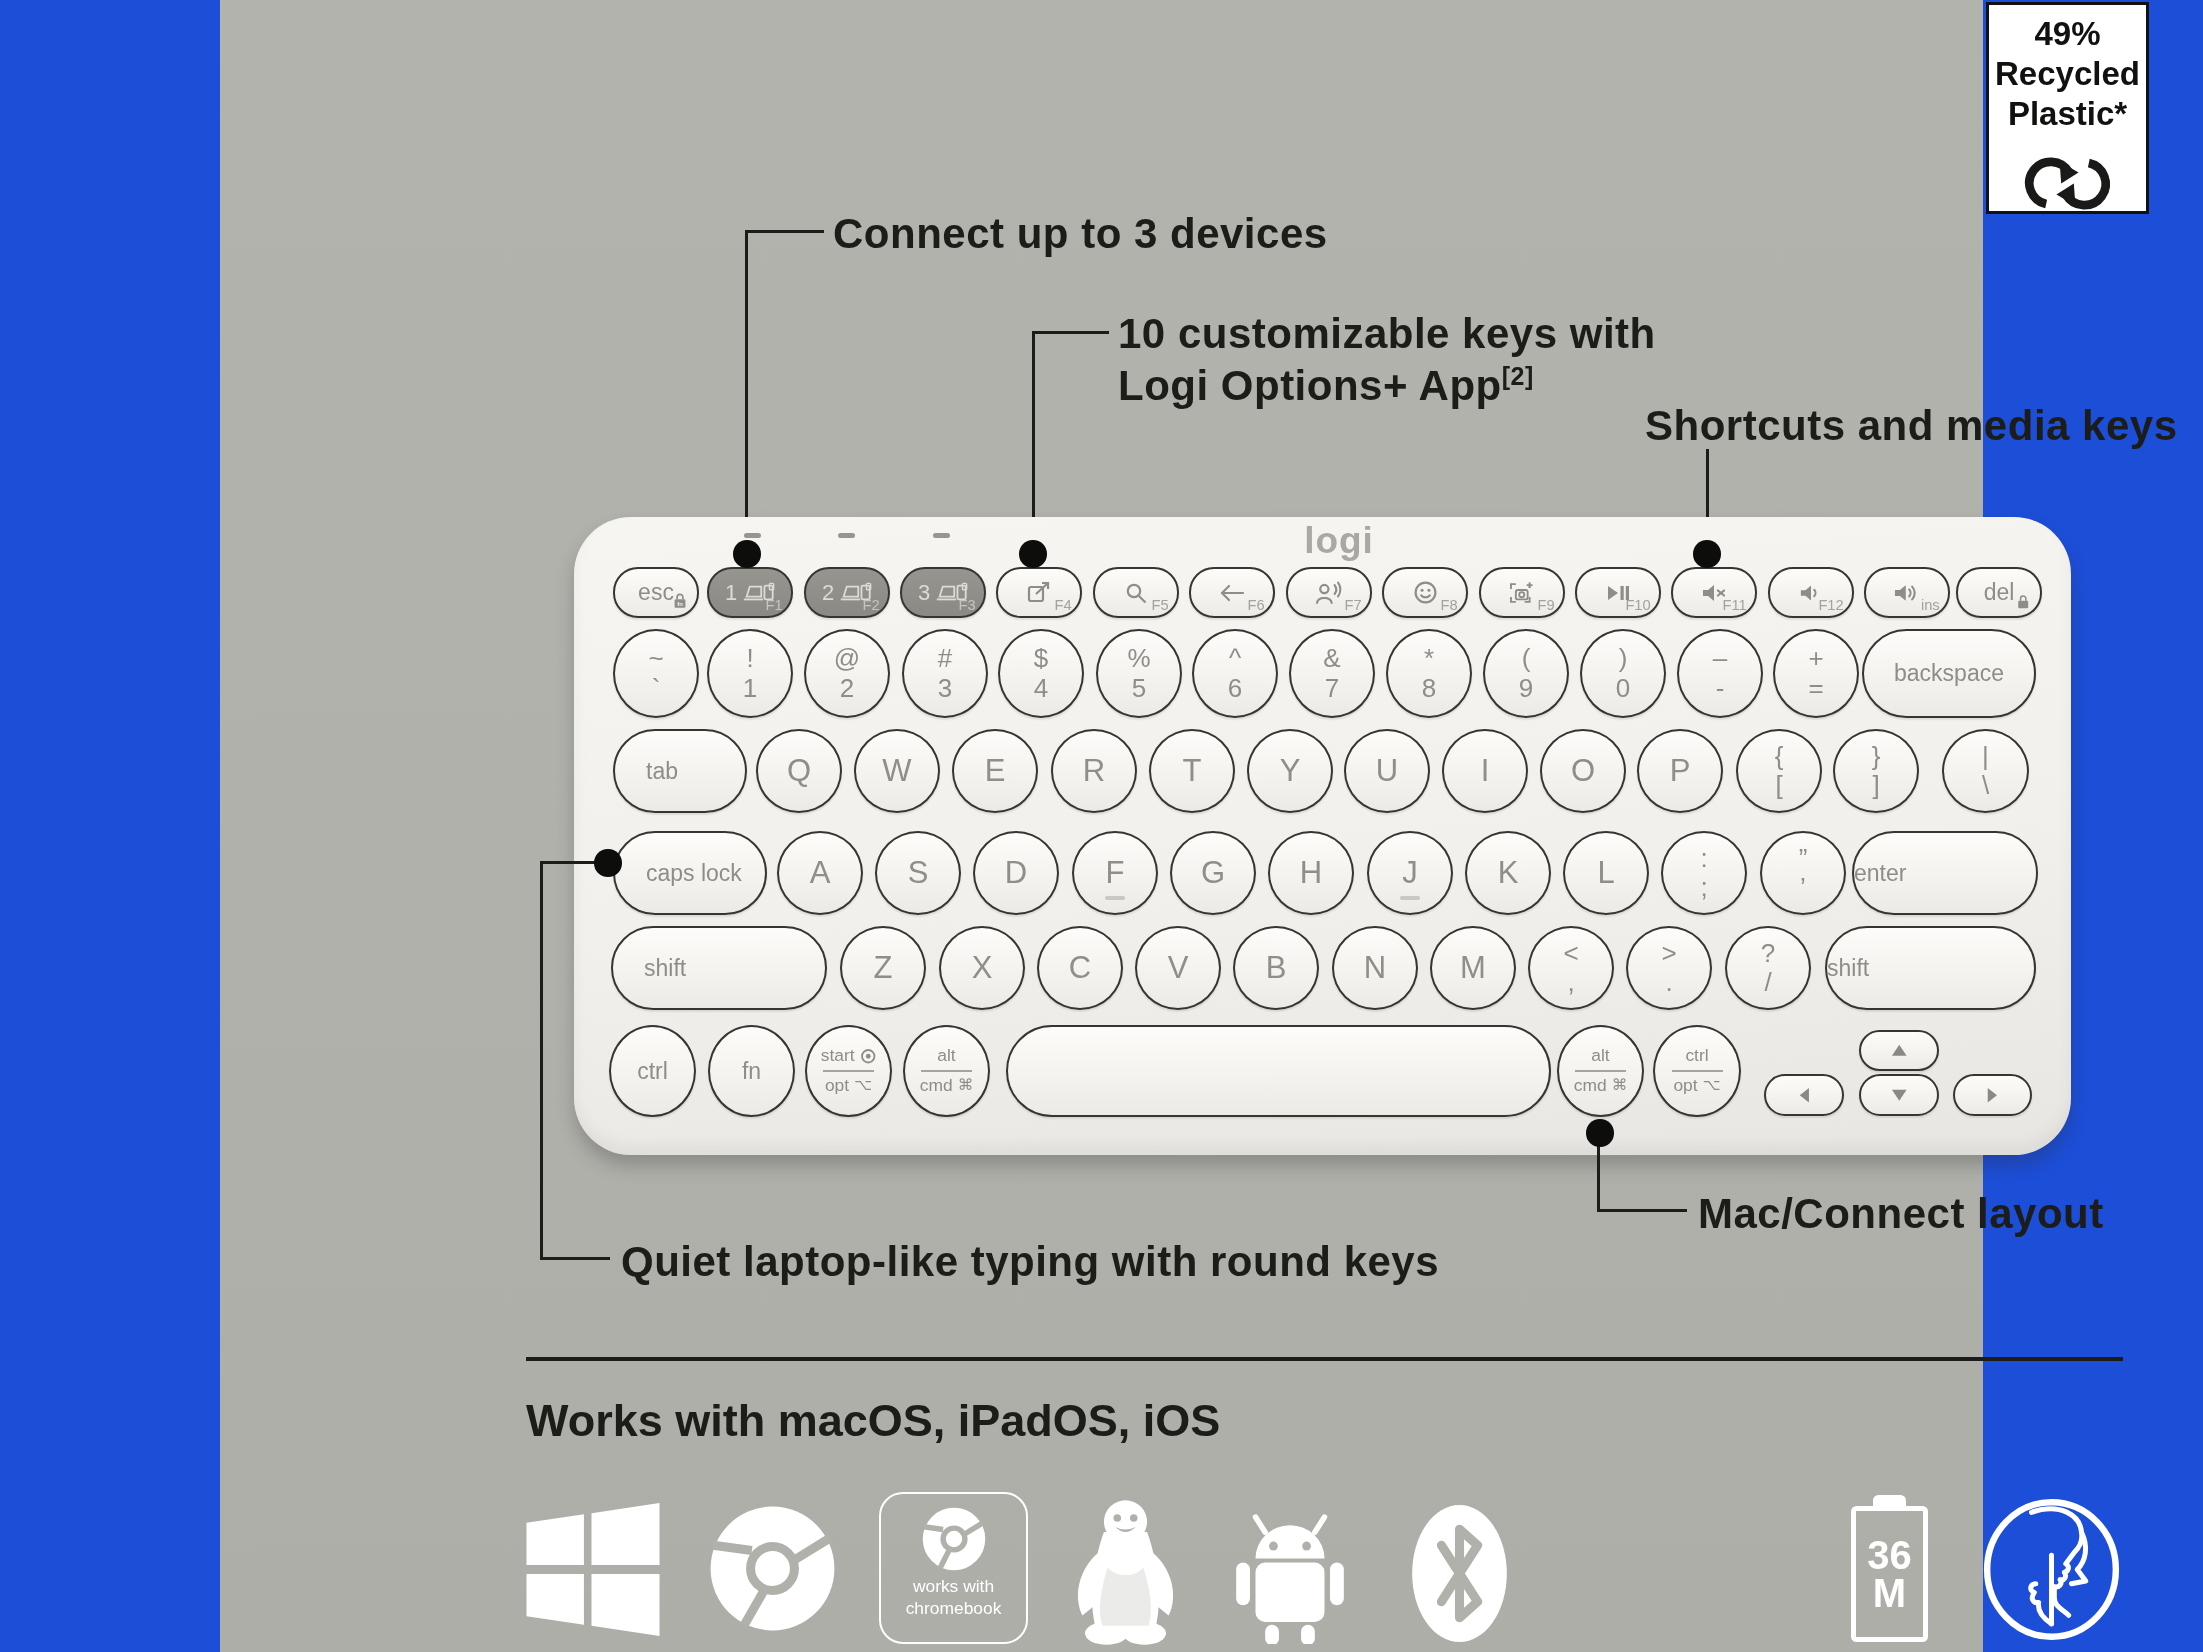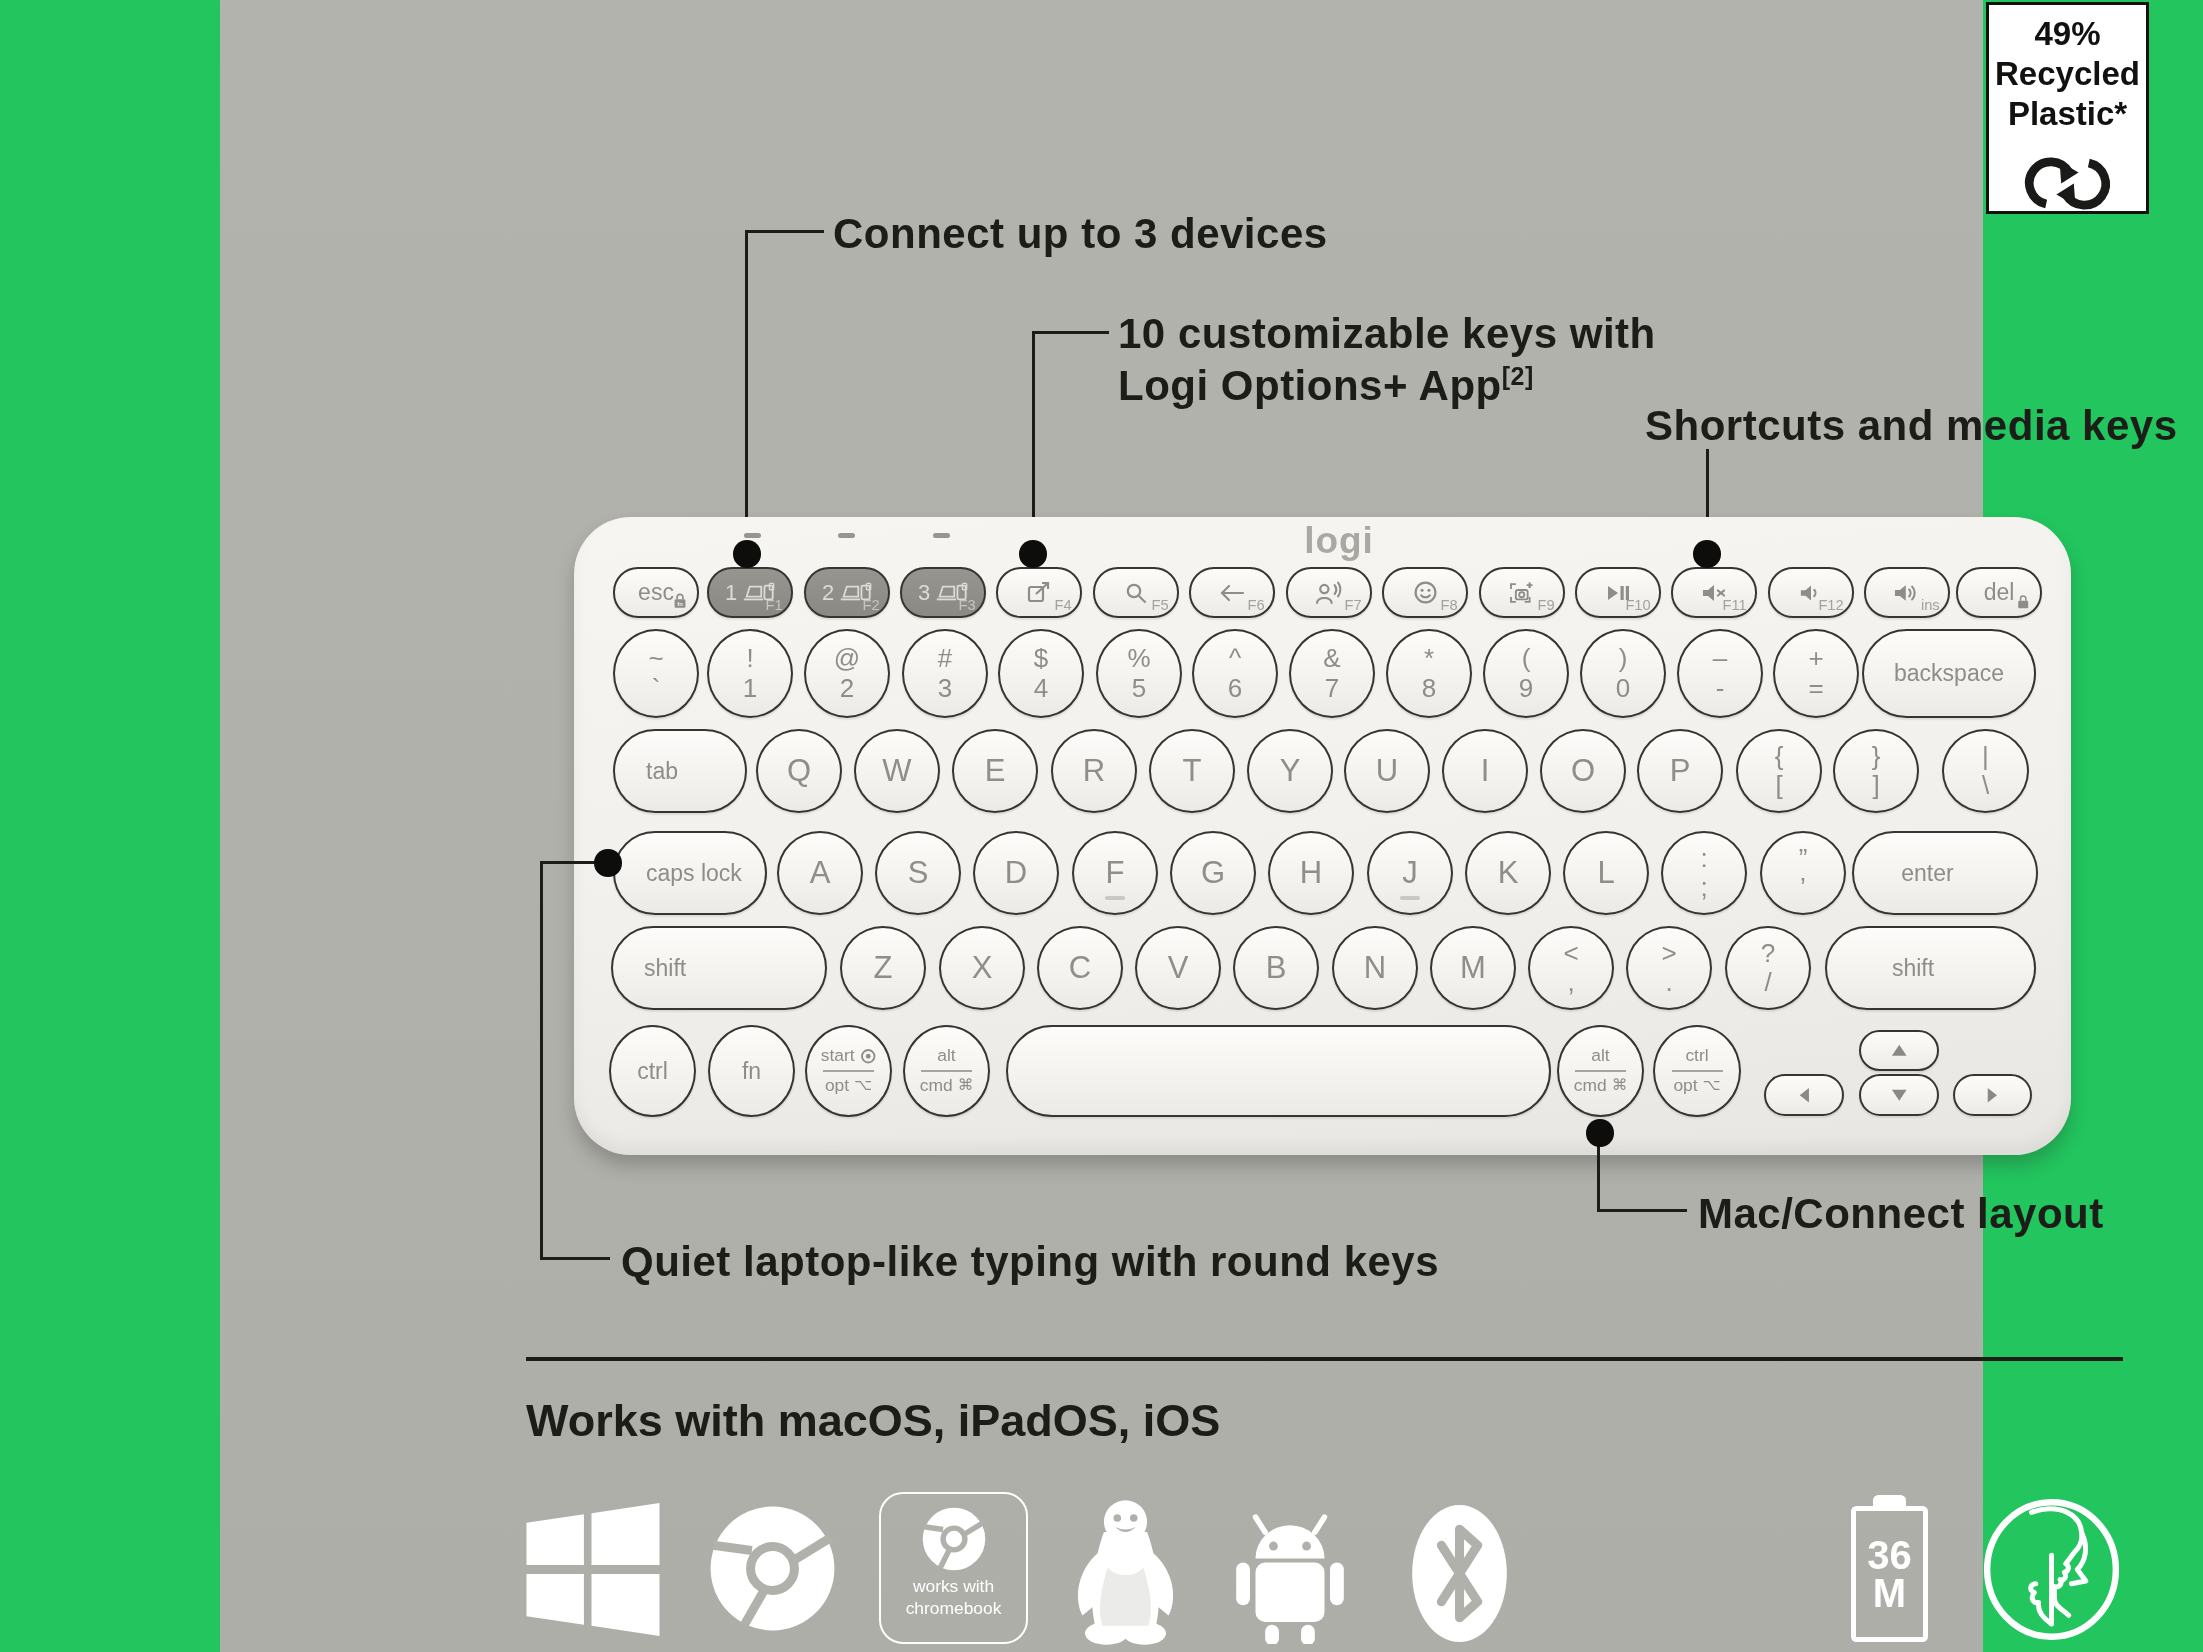--- a/index.html
+++ b/index.html
@@ -1,16 +1,16 @@
 <!DOCTYPE html>
 <html style="font-size:14.7px"><head>
 <meta charset="utf-8">
 <style>
   html,body{margin:0;padding:0;background:#ffffff;}
-  #page{position:relative;width:2204px;height:1653px;background:#22c55e;overflow:hidden;
+  #page{position:relative;width:2204px;height:1653px;background:#1d4ed8;overflow:hidden;
         font-family:"Liberation Sans",sans-serif;}
   #canvas{position:absolute;left:220px;top:0;width:1763px;height:1653px;
           background:linear-gradient(180deg,#b2b3ad 0%,#b0b1ab 55%,#adaea8 100%);}
 
   
   .callout-text{position:absolute;font-weight:bold;font-size:42px;color:#1c1c19;
                 white-space:nowrap;letter-spacing:0.5px;}
   .cline{position:absolute;background:#1c1c19;}
   .cdot{position:absolute;width:27.5px;height:27.5px;border-radius:50%;background:#0d0d0c;z-index:30;}
   .sup{font-size:25px;position:relative;top:-14.7px;font-weight:bold;}
@@ -35,21 +35,21 @@
   .key.round{border-radius:50%;}
   .key.dark{background:linear-gradient(180deg,#97958f 0%,#8a8983 100%);color:#dcdbd7;}
   .key .letter{font-size:31px;color:#8f8e89;}
   .key.dark .num{font-size:22px;}
   .key .stack{display:flex;flex-direction:column;align-items:center;line-height:1.12;
               font-size:26px;}
   .key .main{font-size:23px;}
   .key .sub{position:absolute;right:8.3px;bottom:2.8px;font-size:14.7px;color:#a3a29c;}
   .key.dark .sub{color:#c6c5c1;}
   .key.align-left{justify-content:flex-start;padding-left:31px;}
-  .key.align-right{justify-content:center;padding-right:35px;}
+  .key.align-right{justify-content:flex-start;padding-right:35px;}
   .key .kicon{display:flex;align-items:center;justify-content:center;}
   .key .corner-icon{position:absolute;right:7.3px;bottom:4.6px;}
   .key .bump{position:absolute;left:50%;transform:translateX(-50%);bottom:13px;width:20px;height:3.7px;
              background:#c9c8c3;border-radius:1.8px;}
   .key .split{display:flex;flex-direction:column;align-items:center;}
   .key .split .srow{display:flex;align-items:center;gap:5px;font-size:17.4px;line-height:1;}
   .key .split .sdiv{width:51px;height:1.8px;background:#a5a49f;margin:5.5px 0;}
   .glyph{font-family:"DejaVu Sans",sans-serif;font-size:15.6px;}
 
   

